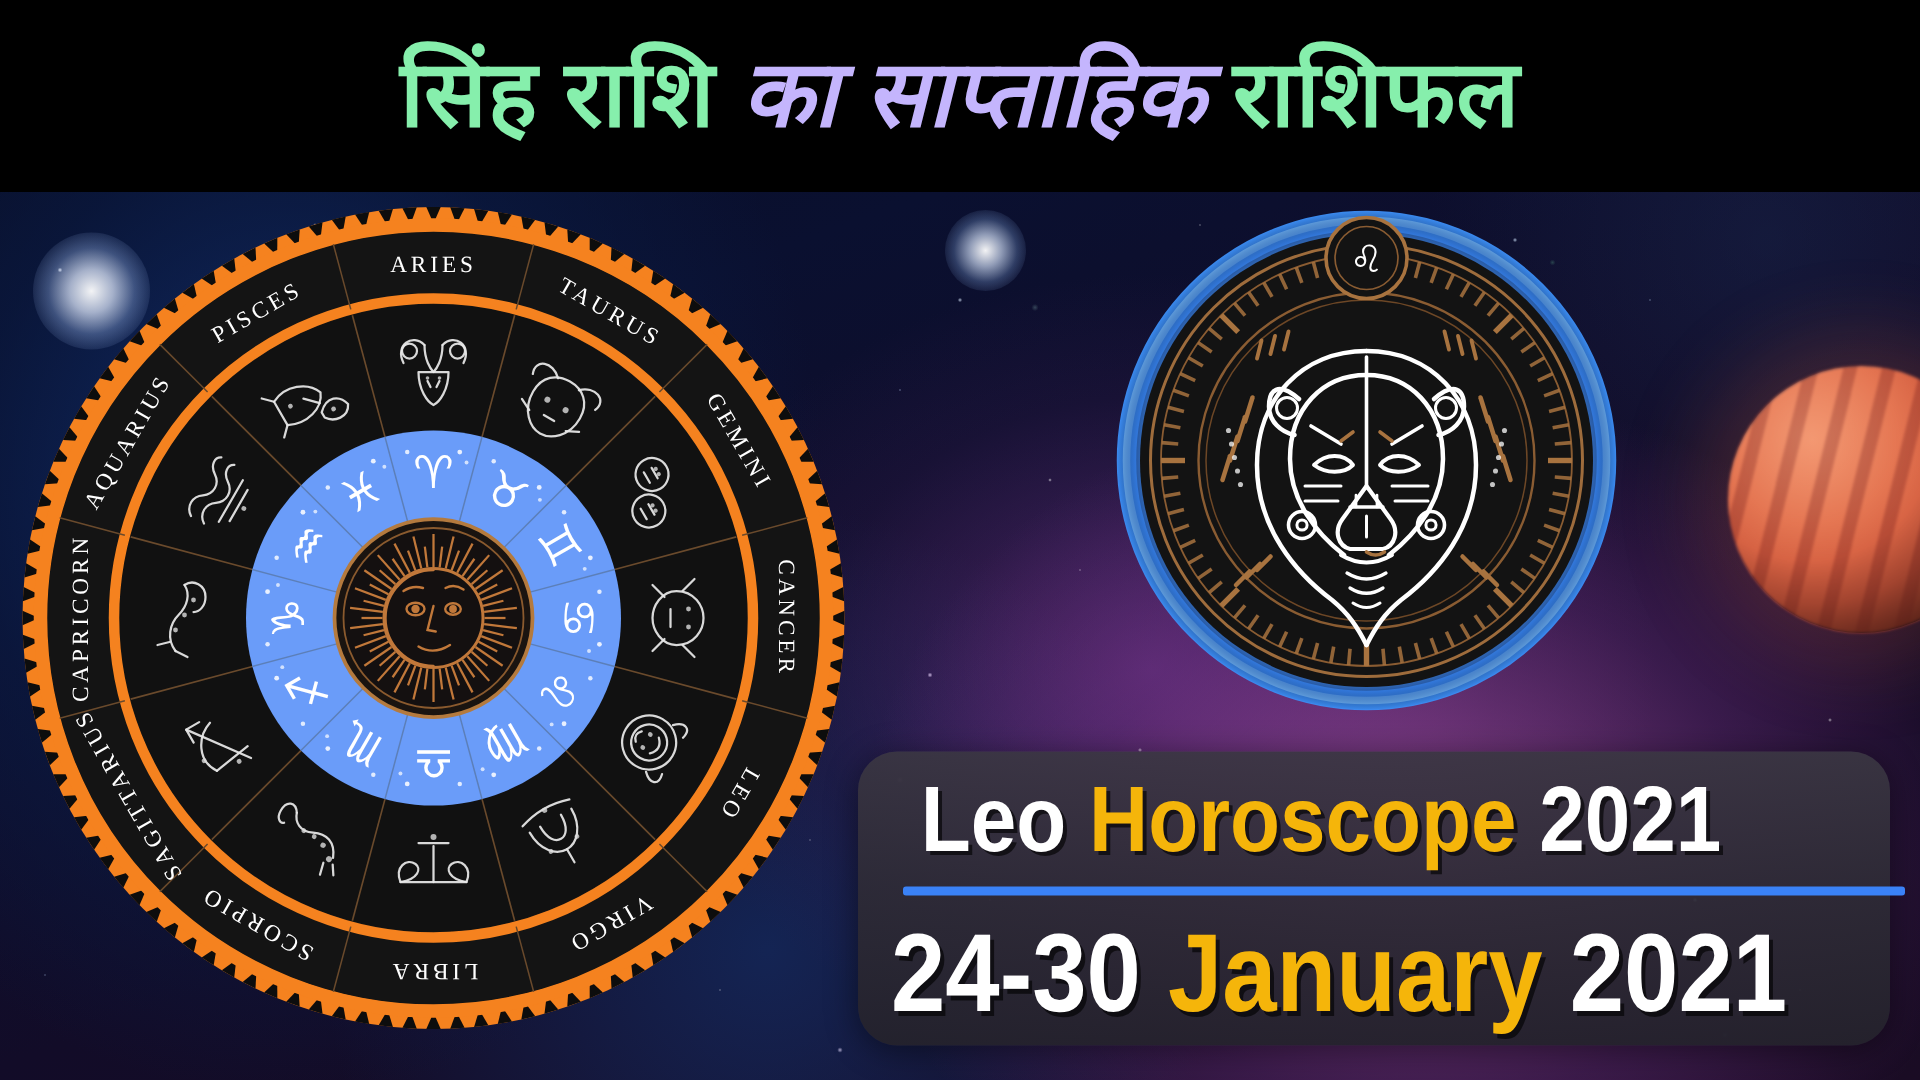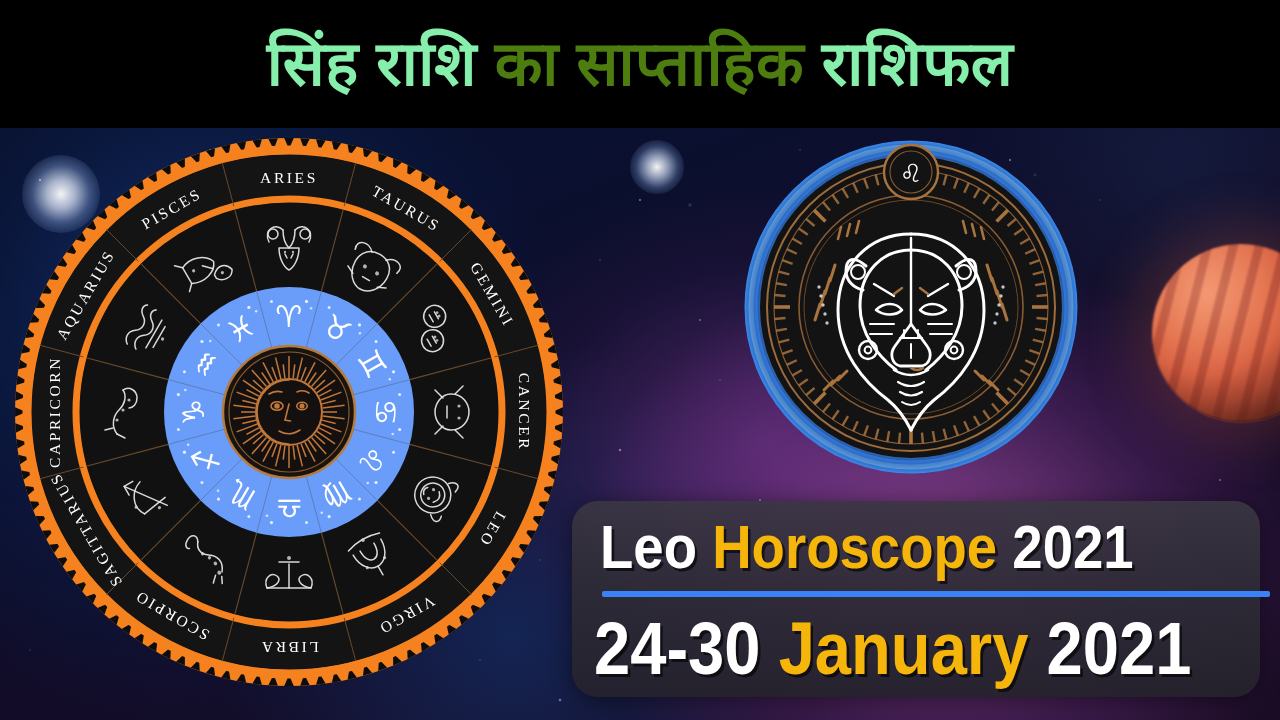--- a/index.html
+++ b/index.html
@@ -94,21 +94,21 @@
     position:absolute; left:0; top:0; width:1280px; height:128px;
     background:#000; z-index:40;
     display:flex; align-items:center; justify-content:center;
   }
   .header-title {
     font-size:62px; line-height:1; font-weight:700; white-space:nowrap;
     letter-spacing:.5px; padding:0 8px;
     font-family:"Liberation Sans","DejaVu Sans", sans-serif;
   }
   .t-blue { color:#86efac; }
-  .t-white { color:#4d7c0f; }
+  .t-white { color:#c4b5fd;font-style:italic; }
 
   
   .wheel-wrap { position:absolute; left:13px; top:136px; width:552px; height:552px; z-index:20; }
   .wheel-svg { width:552px; height:552px; display:block; }
   .ring-label {
     font-family:"Liberation Serif","DejaVu Serif", serif;
     font-size:15.5px; fill:#ffffff; letter-spacing:2.6px; font-weight:400;
   }
   .glyph-inner {
     font-family:"DejaVu Sans", sans-serif; font-size:30px; fill:#ffffff;
@@ -121,21 +121,21 @@
   .medal { position:absolute; left:742px; top:138px; width:338px; height:338px; z-index:22; }
   .medal svg { width:338px; height:338px; display:block; }
 
   
   .panel {
     position:absolute; left:572px; top:501px; width:688px; height:196px;
     border-radius:26px; z-index:30;
     background:linear-gradient(180deg, rgba(58,54,66,.93) 0%, rgba(46,43,54,.93) 45%, rgba(36,34,44,.95) 100%);
     box-shadow:0 3px 22px rgba(0,0,0,.46);
     padding:14px 22px 10px 22px;
-    display:flex; flex-direction:column; justify-content:center;
+    display:flex; flex-direction:column; justify-content:center;text-align:center;
   }
   .panel-line1, .panel-line2 {
     white-space:nowrap; font-weight:700; line-height:1;
     font-family:"Liberation Sans","DejaVu Sans", sans-serif;
     text-shadow:3px 3px 0 rgba(0,0,0,.62);
     transform:scaleX(.88); transform-origin:left center;
   }
   .panel-line1 { font-size:62px; margin-left:6px; }
   .panel-line2 { font-size:74px; margin-left:0px; }
   .g-white { color:#ffffff; }

